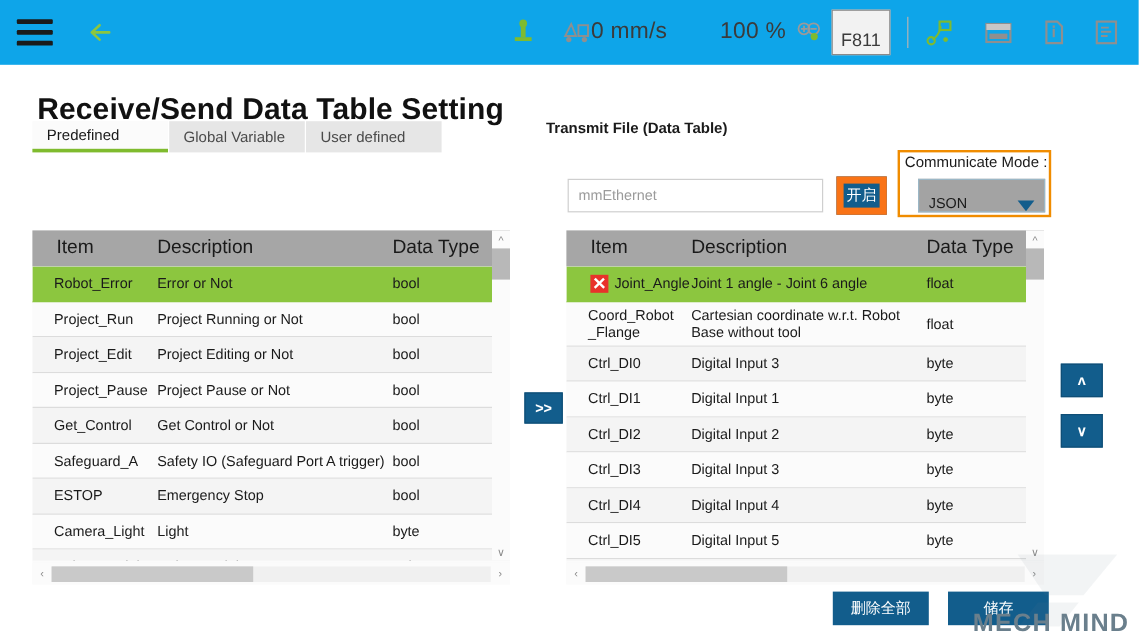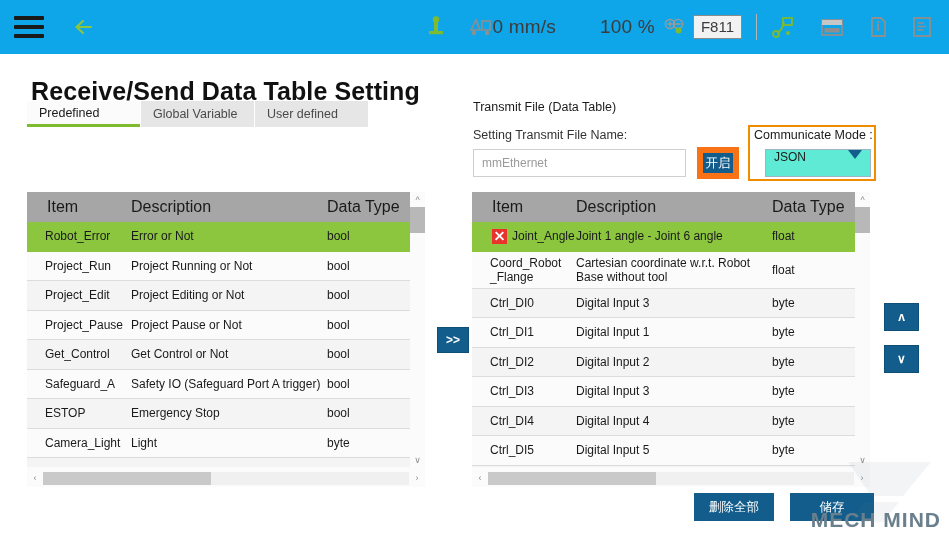--- a/index.html
+++ b/index.html
@@ -20,61 +20,61 @@
   .hamburger { margin-left: 14px; width: 30px; height: 22px;
     display: flex; flex-direction: column; justify-content: space-between; cursor: pointer; }
   .hamburger span { display: block; height: 4px; background: #1a1a1a; border-radius: 1px; }
   .backarrow { margin-left: 26px; width: 30px; height: 30px; position: relative; cursor: pointer; }
   .tb-right { margin-left: auto; display: flex; align-items: center; height: 54px; }
   .tb-item { display: flex; align-items: center; height: 54px; padding: 0 0px; }
   .tb-gap { width: 22px; }
   .tb-text { font-size: 19px; color: #3b3b3b; letter-spacing: .2px; }
   .tb-badge {
     border: 1px solid #8a8a8a; background: #f2f2f2; color: #3b3b3b;
-    font-size: 15px; padding: 2px 7px 3px; margin-left: 8px;
+    font-size: 15px; padding: 16px 7px 3px; margin-left: 8px;
   }
   .tb-sep { width: 1px; height: 26px; background: #b5b5b5; margin: 0 14px; }
   .icn { display: inline-block; vertical-align: middle; }
 
   
   .page-title {
     position: absolute; left: 31px; top: 77px;
     font-size: 25px; font-weight: bold; color: #111; letter-spacing: .1px;
   }
   .tabs { position: absolute; left: 27px; top: 101px; display: flex; }
   .tab {
     height: 26px; min-width: 113px; background: #e6e6e6; color: #4a4a4a;
     font-size: 12.5px; display: flex; align-items: center;
     padding: 0 12px; cursor: pointer; margin-right: 1px;
   }
   .tab.active { background: #fbfbfb; color: #1a1a1a; border-bottom: 3px solid #7fbb2e; height: 26px; }
 
   
-  .rp-title { position: absolute; left: 473px; top: 100px; font-size: 12.5px; font-weight: normal; color: #1a1a1a; }
+  .rp-title { position: absolute; left: 455px; top: 100px; font-size: 12.5px; font-weight: bold; color: #1a1a1a; }
   .rp-label { position: absolute; left: 473px; top: 128px; font-size: 12.5px; color: #333; }
   .name-input {
     position: absolute; left: 473px; top: 149px; width: 213px; height: 28px;
     border: 1px solid #cfcfcf; background: #fff; font-size: 12px; color: #9a9a9a;
     padding: 0 8px; font-family: "Liberation Sans", sans-serif;
   }
   .name-input::placeholder { color: #9a9a9a; }
   .btn-open {
     position: absolute; left: 697px; top: 147px; width: 42px; height: 32px;
     background: #125d8c; color: #fff; font-size: 12.5px;
     border: 6px solid #f97316; display: flex; align-items: center; justify-content: center;
     cursor: pointer;
   }
   .cm-box {
     position: absolute; left: 748px; top: 125px; width: 128px; height: 56px;
     border: 2px solid #f08c00; background: #fff;
   }
   .cm-label { position: absolute; left: 754px; top: 128px; font-size: 12.5px; color: #1a1a1a; }
   .cm-select {
     position: absolute; left: 765px; top: 149px; width: 106px; height: 28px;
-    border: 1px solid #9bb7c6; background: #5eead4; display: flex; align-items: flex-start;
+    border: 1px solid #9bb7c6; background: #a3a3a3; display: flex; align-items: flex-end;
     padding: 0 8px; font-size: 12px; color: #1a1a1a; cursor: pointer;
   }
   .cm-caret { margin-left: auto; width: 0; height: 0;
     border-left: 7px solid transparent; border-right: 7px solid transparent;
     border-top: 9px solid #125d8c; }
 
   
   .tbl-wrap { position: absolute; background: #fbfbfb; }
   .tbl-wrap.left  { left: 27px;  top: 192px; width: 398px; height: 295px; }
   .tbl-wrap.right { left: 472px; top: 192px; width: 398px; height: 295px; }
@@ -236,21 +236,20 @@
 
   <div class="page-title">Receive/Send Data Table Setting</div>
 
   <div class="tabs">
     <div class="tab active">Predefined</div>
     <div class="tab">Global Variable</div>
     <div class="tab">User defined</div>
   </div>
 
   <div class="rp-title">Transmit File (Data Table)</div>
-  <div class="rp-label">Setting Transmit File Name:</div>
   <input class="name-input" value="" placeholder="mmEthernet" style="">
   <div class="btn-open">开启</div>
 
   <div class="cm-box"></div>
   <div class="cm-label">Communicate Mode :</div>
   <div class="cm-select">
     <span>JSON</span>
     <span class="cm-caret"></span>
   </div>
 

